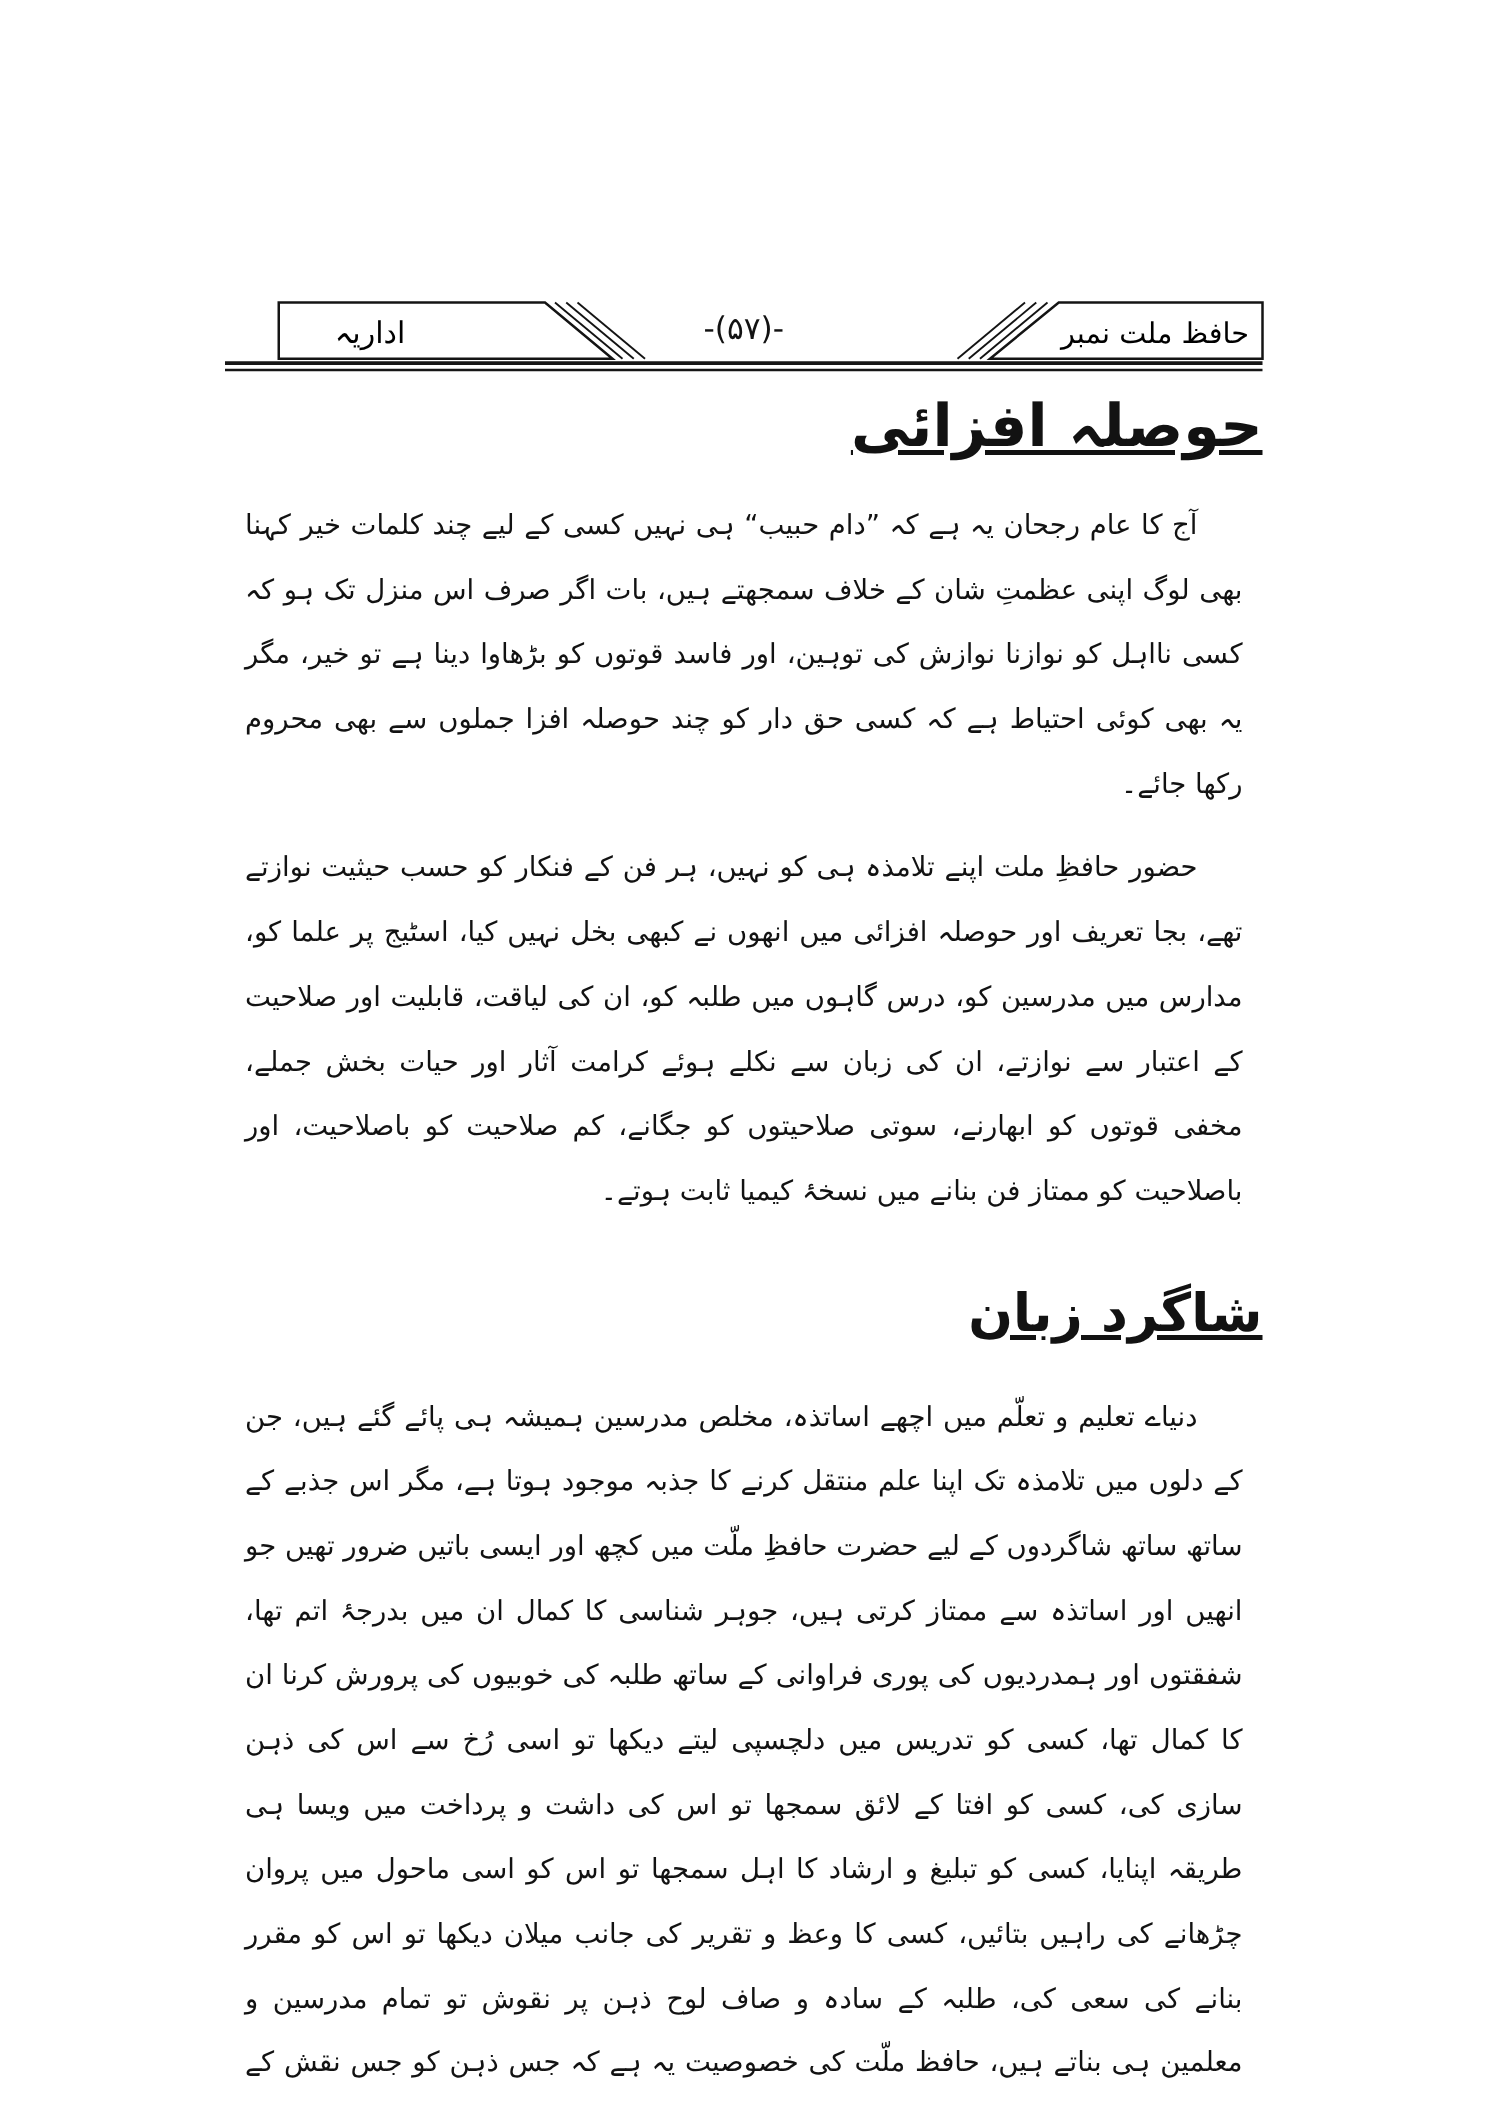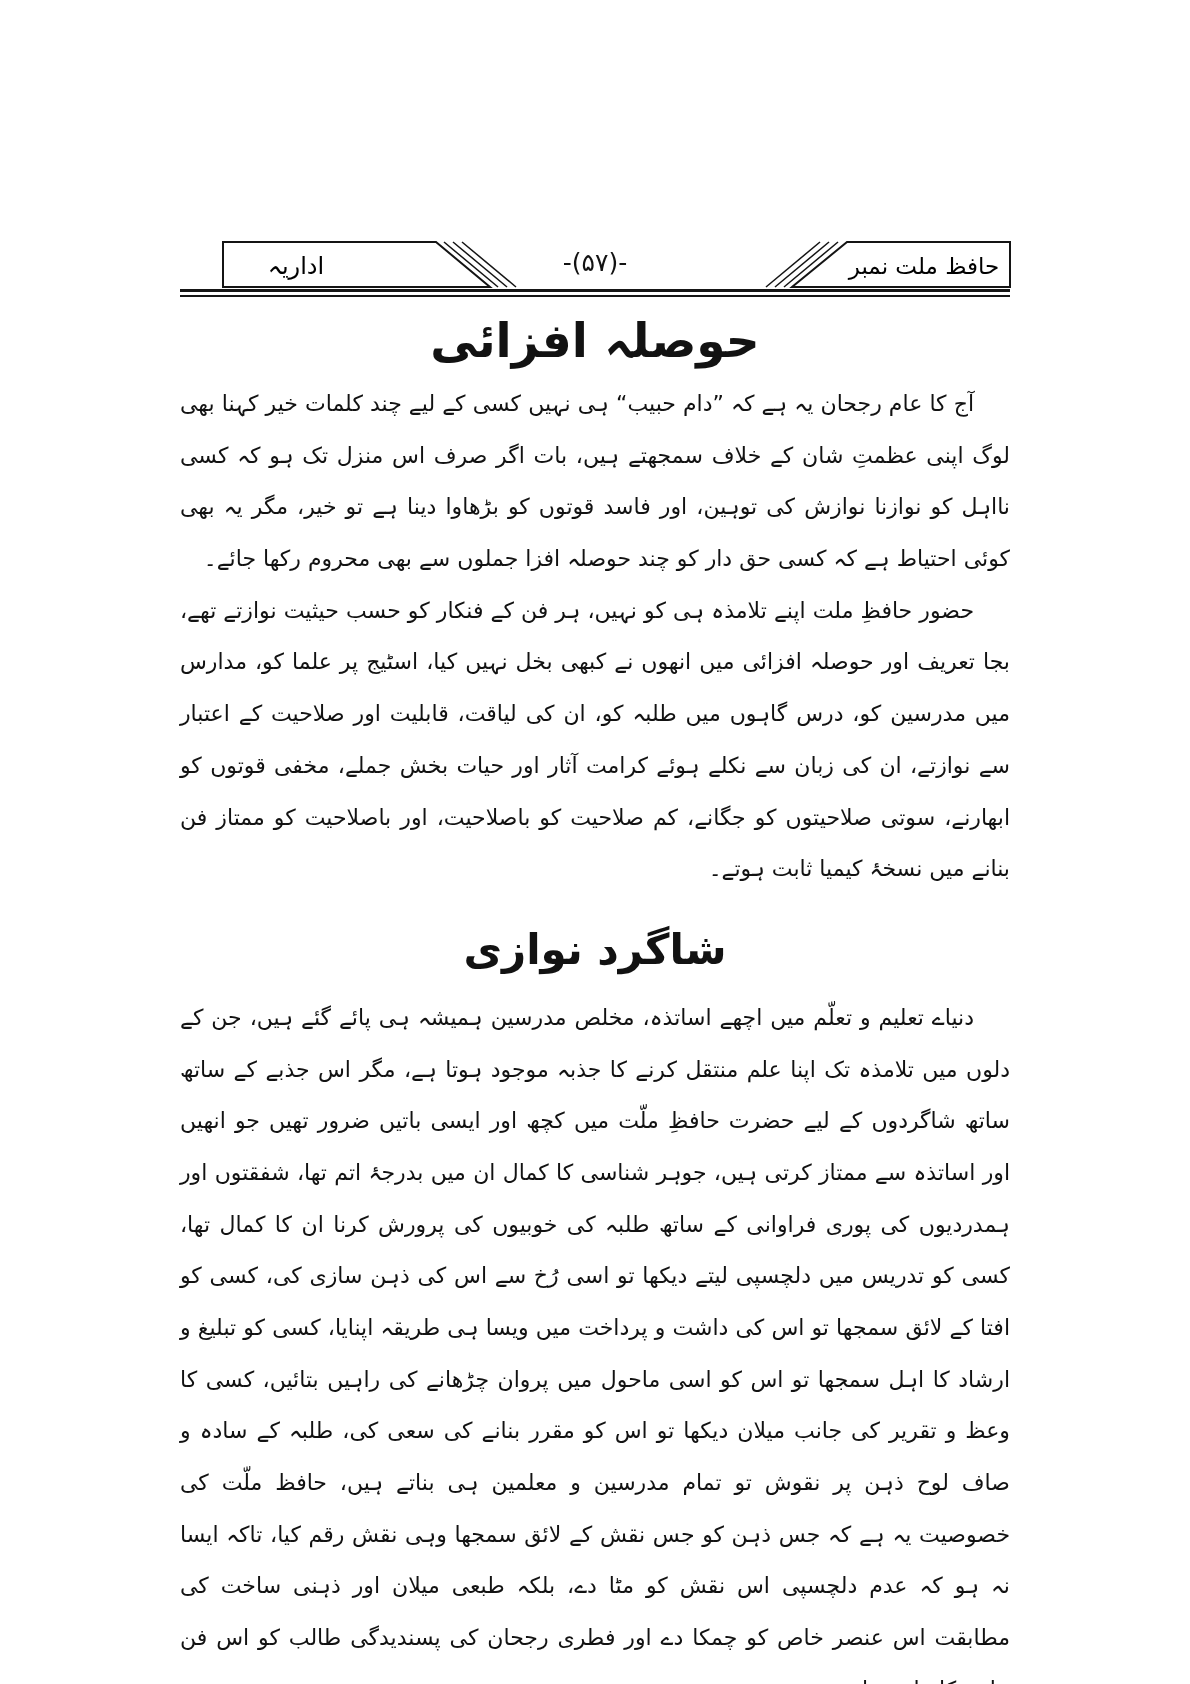--- a/index.html
+++ b/index.html
@@ -40,33 +40,33 @@
   }
   .double-rule {
     height: 3px;
     border-top: 3px solid #161616;
     border-bottom: 2px solid #161616;
     margin-top: -1px;
   }
   
   .sec-title {
     direction: rtl;
-    text-align: center;
     font-weight: bold;
     margin: 0;
+    text-decoration: underline;
   }
   .sec-title.t1 { font-size: 47px; padding: 16px 0 10px; }
   .sec-title.t2 { font-size: 42px; padding: 30px 0 18px; }
   
   .body-para {
     direction: rtl;
     text-align: justify;
     font-size: 22px;
     line-height: 2.35;
-    margin: 0;
+    margin: 16px;
     text-indent: 36px;
   }
   .poetry-block {
     padding-top: 6px;
   }
   .poetry-line {
     direction: rtl;
     text-align: center;
     font-size: 23px;
     line-height: 2.05;
@@ -102,21 +102,21 @@
   <div class="double-rule"></div>
 
   <main>
 
     <h1 class="sec-title t1">حوصلہ افزائی</h1>
 
     <p class="body-para">آج کا عام رجحان یہ ہے کہ ”دام حبیب“ ہی نہیں کسی کے لیے چند کلمات خیر کہنا بھی لوگ اپنی عظمتِ شان کے خلاف سمجھتے ہیں، بات اگر صرف اس منزل تک ہو کہ کسی نااہل کو نوازنا نوازش کی توہین، اور فاسد قوتوں کو بڑھاوا دینا ہے تو خیر، مگر یہ بھی کوئی احتیاط ہے کہ کسی حق دار کو چند حوصلہ افزا جملوں سے بھی محروم رکھا جائے۔</p>
 
     <p class="body-para">حضور حافظِ ملت اپنے تلامذہ ہی کو نہیں، ہر فن کے فنکار کو حسب حیثیت نوازتے تھے، بجا تعریف اور حوصلہ افزائی میں انھوں نے کبھی بخل نہیں کیا، اسٹیج پر علما کو، مدارس میں مدرسین کو، درس گاہوں میں طلبہ کو، ان کی لیاقت، قابلیت اور صلاحیت کے اعتبار سے نوازتے، ان کی زبان سے نکلے ہوئے کرامت آثار اور حیات بخش جملے، مخفی قوتوں کو ابھارنے، سوتی صلاحیتوں کو جگانے، کم صلاحیت کو باصلاحیت، اور باصلاحیت کو ممتاز فن بنانے میں نسخۂ کیمیا ثابت ہوتے۔</p>
 
-    <h1 class="sec-title t2">شاگرد نوازی</h1>
+    <h1 class="sec-title t2">شاگرد زبان</h1>
 
     <p class="body-para">دنیاے تعلیم و تعلّم میں اچھے اساتذہ، مخلص مدرسین ہمیشہ ہی پائے گئے ہیں، جن کے دلوں میں تلامذہ تک اپنا علم منتقل کرنے کا جذبہ موجود ہوتا ہے، مگر اس جذبے کے ساتھ ساتھ شاگردوں کے لیے حضرت حافظِ ملّت میں کچھ اور ایسی باتیں ضرور تھیں جو انھیں اور اساتذہ سے ممتاز کرتی ہیں، جوہر شناسی کا کمال ان میں بدرجۂ اتم تھا، شفقتوں اور ہمدردیوں کی پوری فراوانی کے ساتھ طلبہ کی خوبیوں کی پرورش کرنا ان کا کمال تھا، کسی کو تدریس میں دلچسپی لیتے دیکھا تو اسی رُخ سے اس کی ذہن سازی کی، کسی کو افتا کے لائق سمجھا تو اس کی داشت و پرداخت میں ویسا ہی طریقہ اپنایا، کسی کو تبلیغ و ارشاد کا اہل سمجھا تو اس کو اسی ماحول میں پروان چڑھانے کی راہیں بتائیں، کسی کا وعظ و تقریر کی جانب میلان دیکھا تو اس کو مقرر بنانے کی سعی کی، طلبہ کے سادہ و صاف لوح ذہن پر نقوش تو تمام مدرسین و معلمین ہی بناتے ہیں، حافظ ملّت کی خصوصیت یہ ہے کہ جس ذہن کو جس نقش کے لائق سمجھا وہی نقش رقم کیا، تاکہ ایسا نہ ہو کہ عدم دلچسپی اس نقش کو مٹا دے، بلکہ طبعی میلان اور ذہنی ساخت کی مطابقت اس عنصر خاص کو چمکا دے اور فطری رجحان کی پسندیدگی طالب کو اس فن خاص کا ماہر بنا دے۔</p>
 
     <div class="poetry-block">
       <div class="poetry-line">نقش ہیں سب نا تمام، خون جگر کے بغیر</div>
 
     </div>
 
   </main>
 </div>

